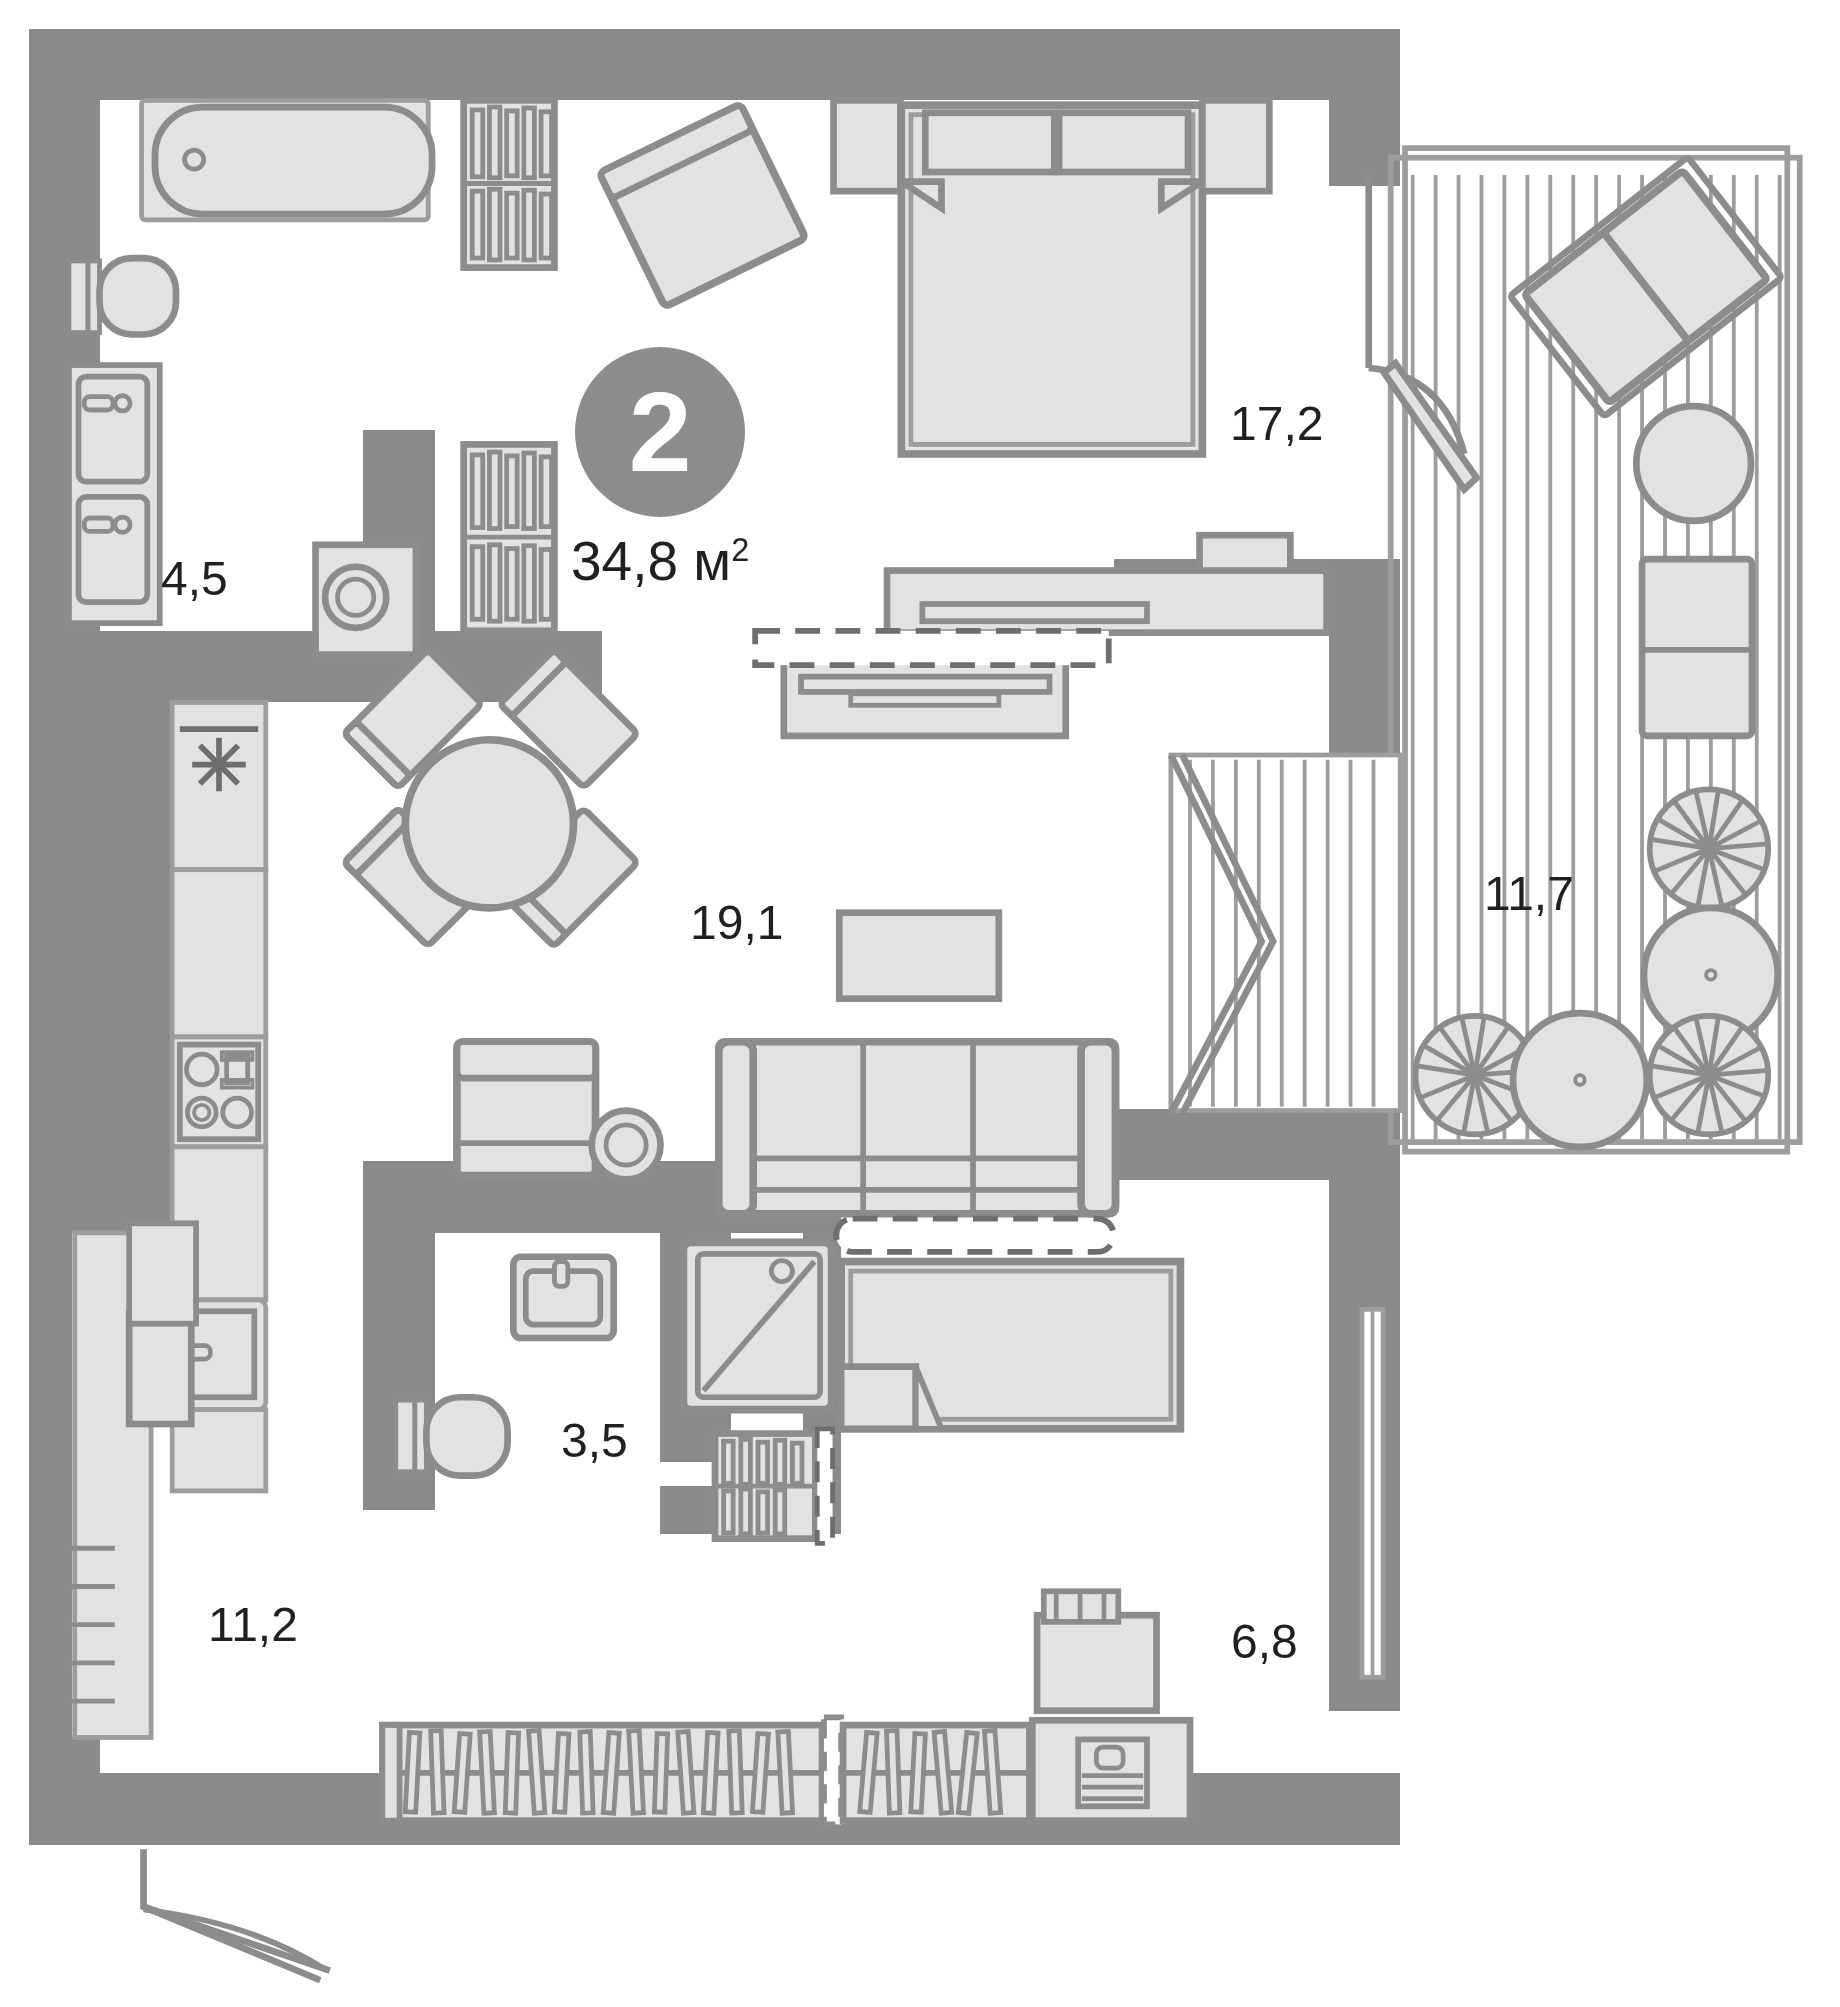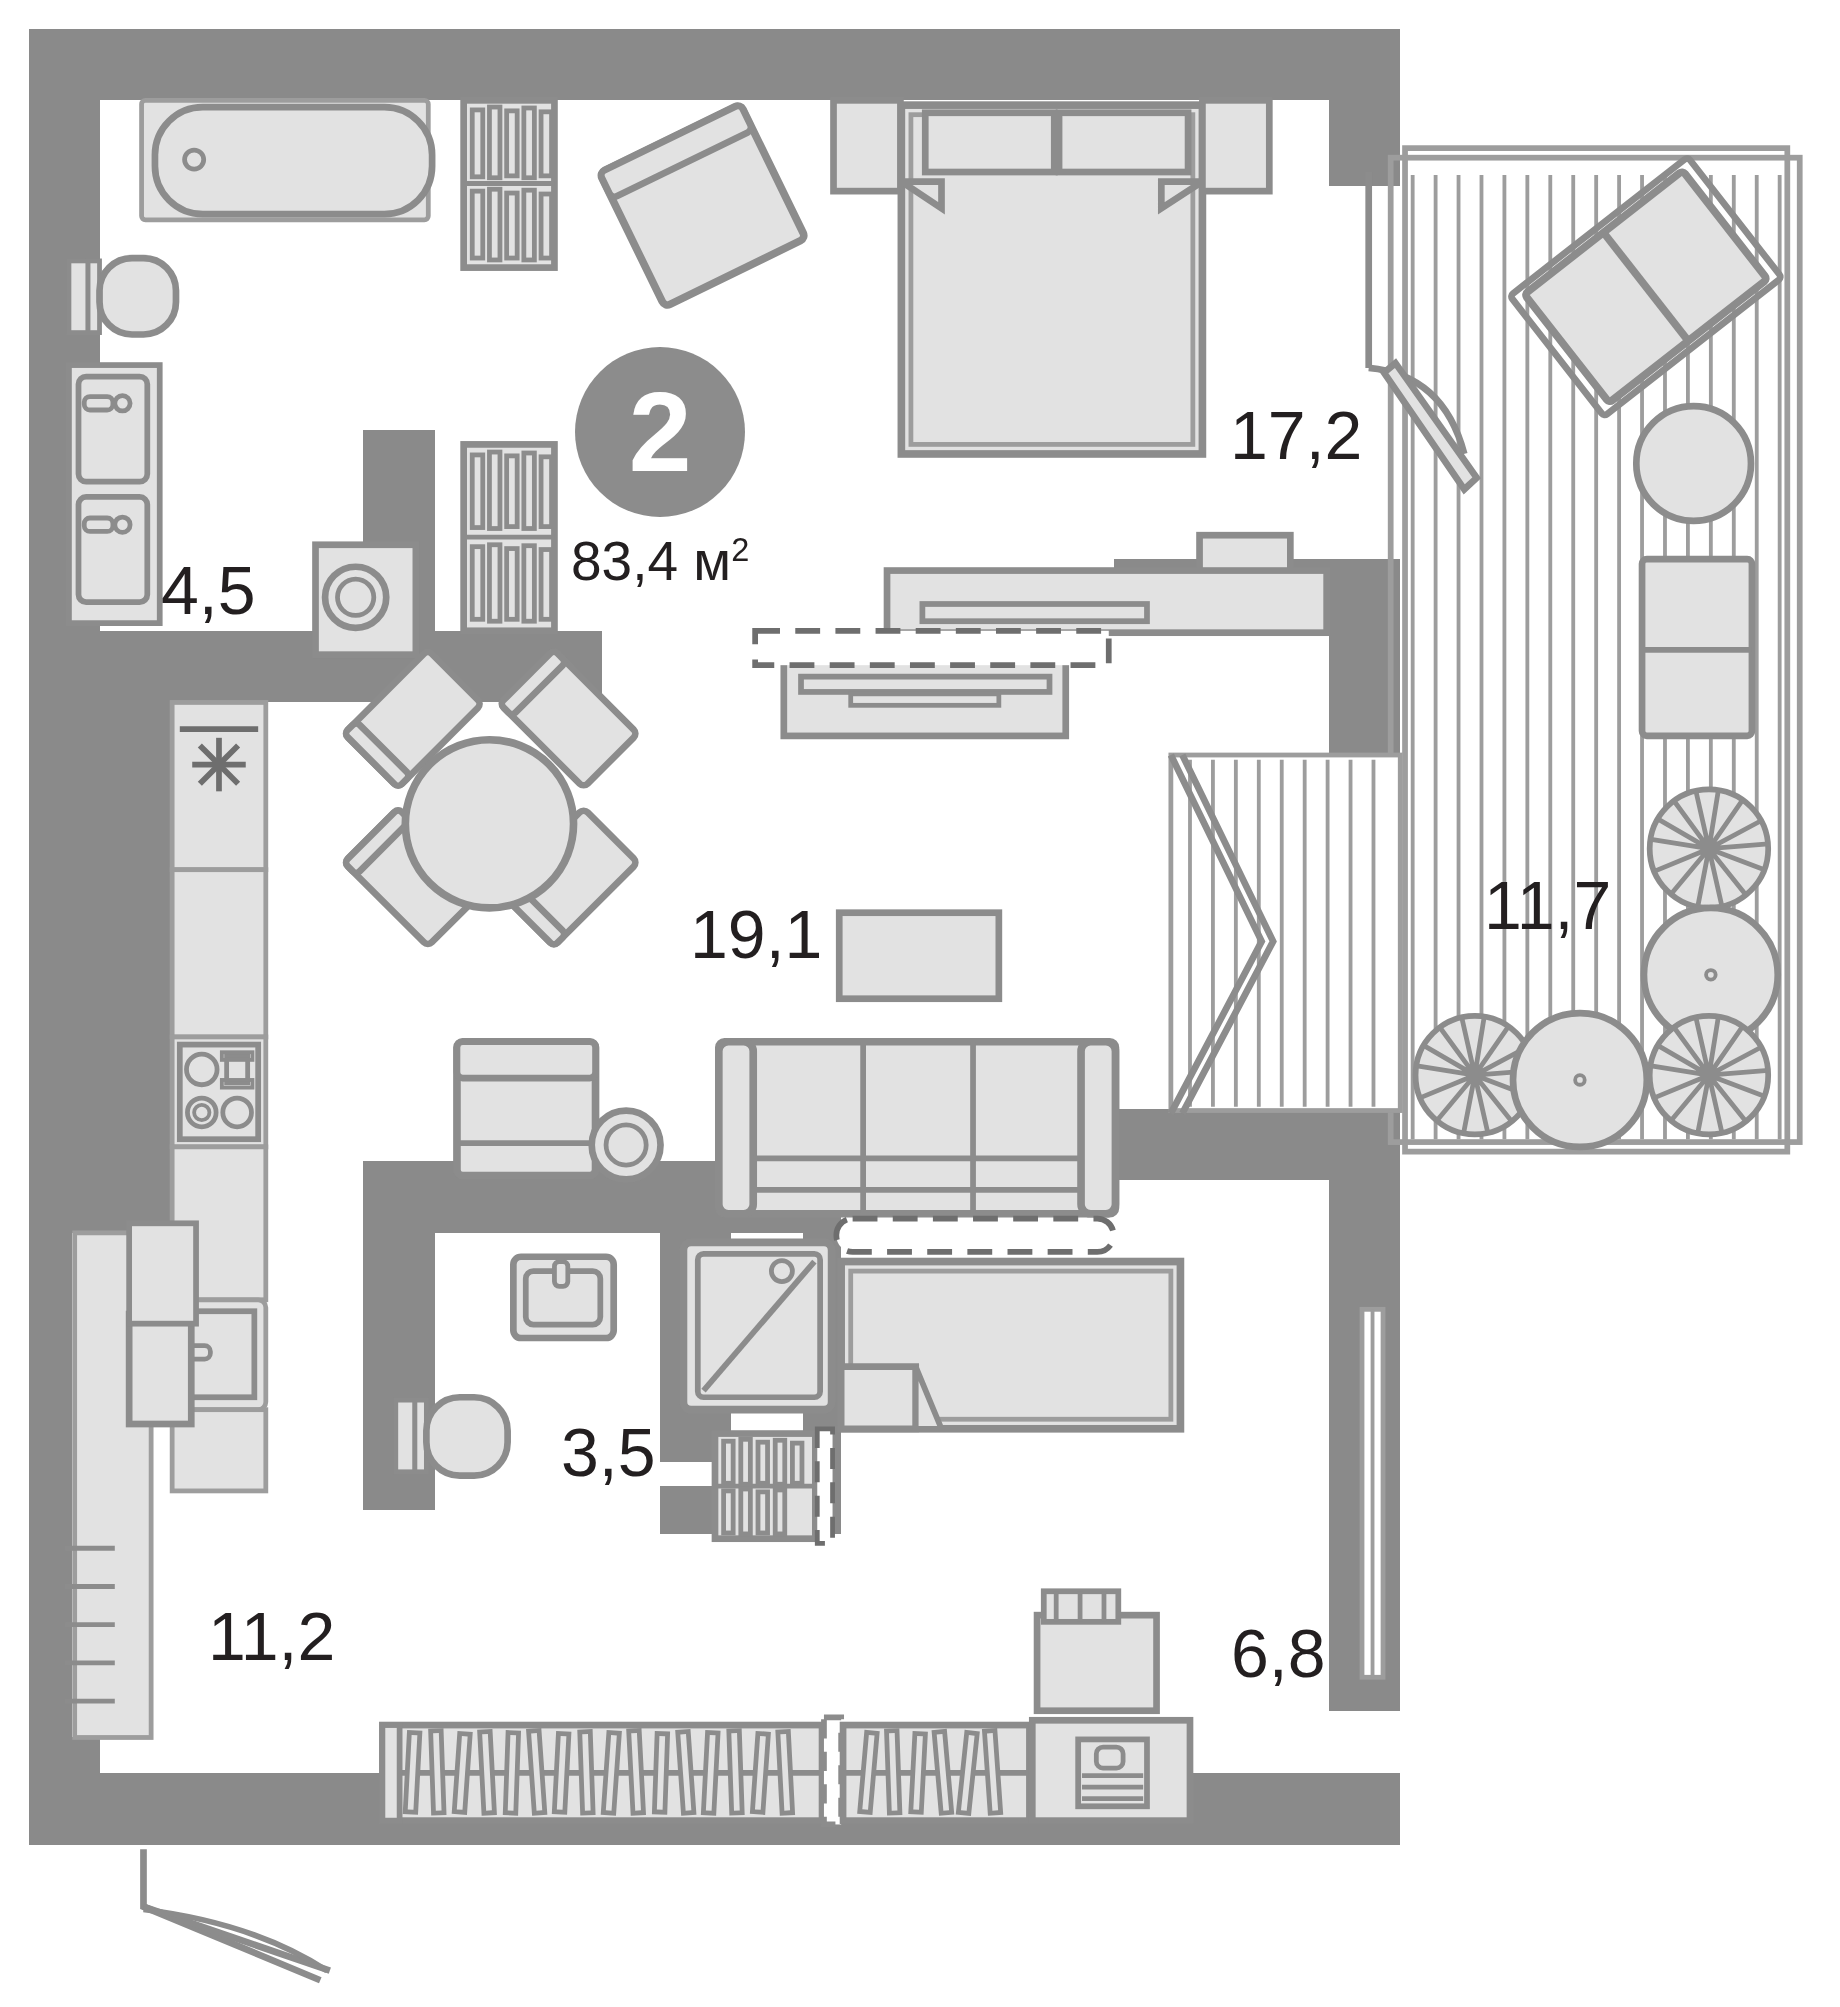--- a/index.html
+++ b/index.html
@@ -1,19 +1,19 @@
 <!DOCTYPE html>
 <html><head>
 <meta charset="utf-8">
 <style>
   html,body{margin:0;padding:0;background:#fff;}
   body{font-family:"Liberation Sans","DejaVu Sans",sans-serif;}
   #stage{position:relative;width:1840px;height:2007px;background:#fff;overflow:hidden;}
   #plan{position:absolute;left:0;top:0;width:1840px;height:2007px;}
-  .lbl{position:absolute;color:#231f20;font-size:68px;font-family:"Liberation Sans","DejaVu Sans",sans-serif;
+  .lbl{position:absolute;color:#231f20;font-size:48px;font-family:"Liberation Sans","DejaVu Sans",sans-serif;
        white-space:nowrap;letter-spacing:0px;}
   .badge-wrap{position:absolute;display:flex;flex-direction:column;align-items:center;}
   .badge-circle{width:170px;height:170px;border-radius:50%;background:#8c8c8c;display:flex;
        align-items:center;justify-content:center;}
   .badge-num{color:#ffffff;font-size:113px;font-weight:bold;line-height:1;
        font-family:"Liberation Sans","DejaVu Sans",sans-serif;}
   .badge-area{margin-top:11.5px;color:#231f20;font-size:55px;white-space:nowrap;
        font-family:"Liberation Sans","DejaVu Sans",sans-serif;}
   .badge-area sup{font-size:32.5px;vertical-align:super;}
 </style>
@@ -461,18 +461,18 @@
   <div class="lbl" style="left:690px;top:895px;text-align:right;">19,1</div>
   <div class="lbl" style="left:561px;top:1413px;text-align:center;">3,5</div>
   <div class="lbl" style="left:208px;top:1597px;">11,2</div>
   <div class="lbl" style="left:1231px;top:1614px;">6,8</div>
 
   <div class="badge-wrap" style="left:571px;top:347px;">
     <div class="badge-circle">
       <span class="badge-num">2</span>
     </div>
     <div class="badge-area">
-      <span>83,4 м</span><sup>2</sup>
+      <span>34,8 м</span><sup>2</sup>
     </div>
   </div>
 
 </div>
 
 
 </body></html>

